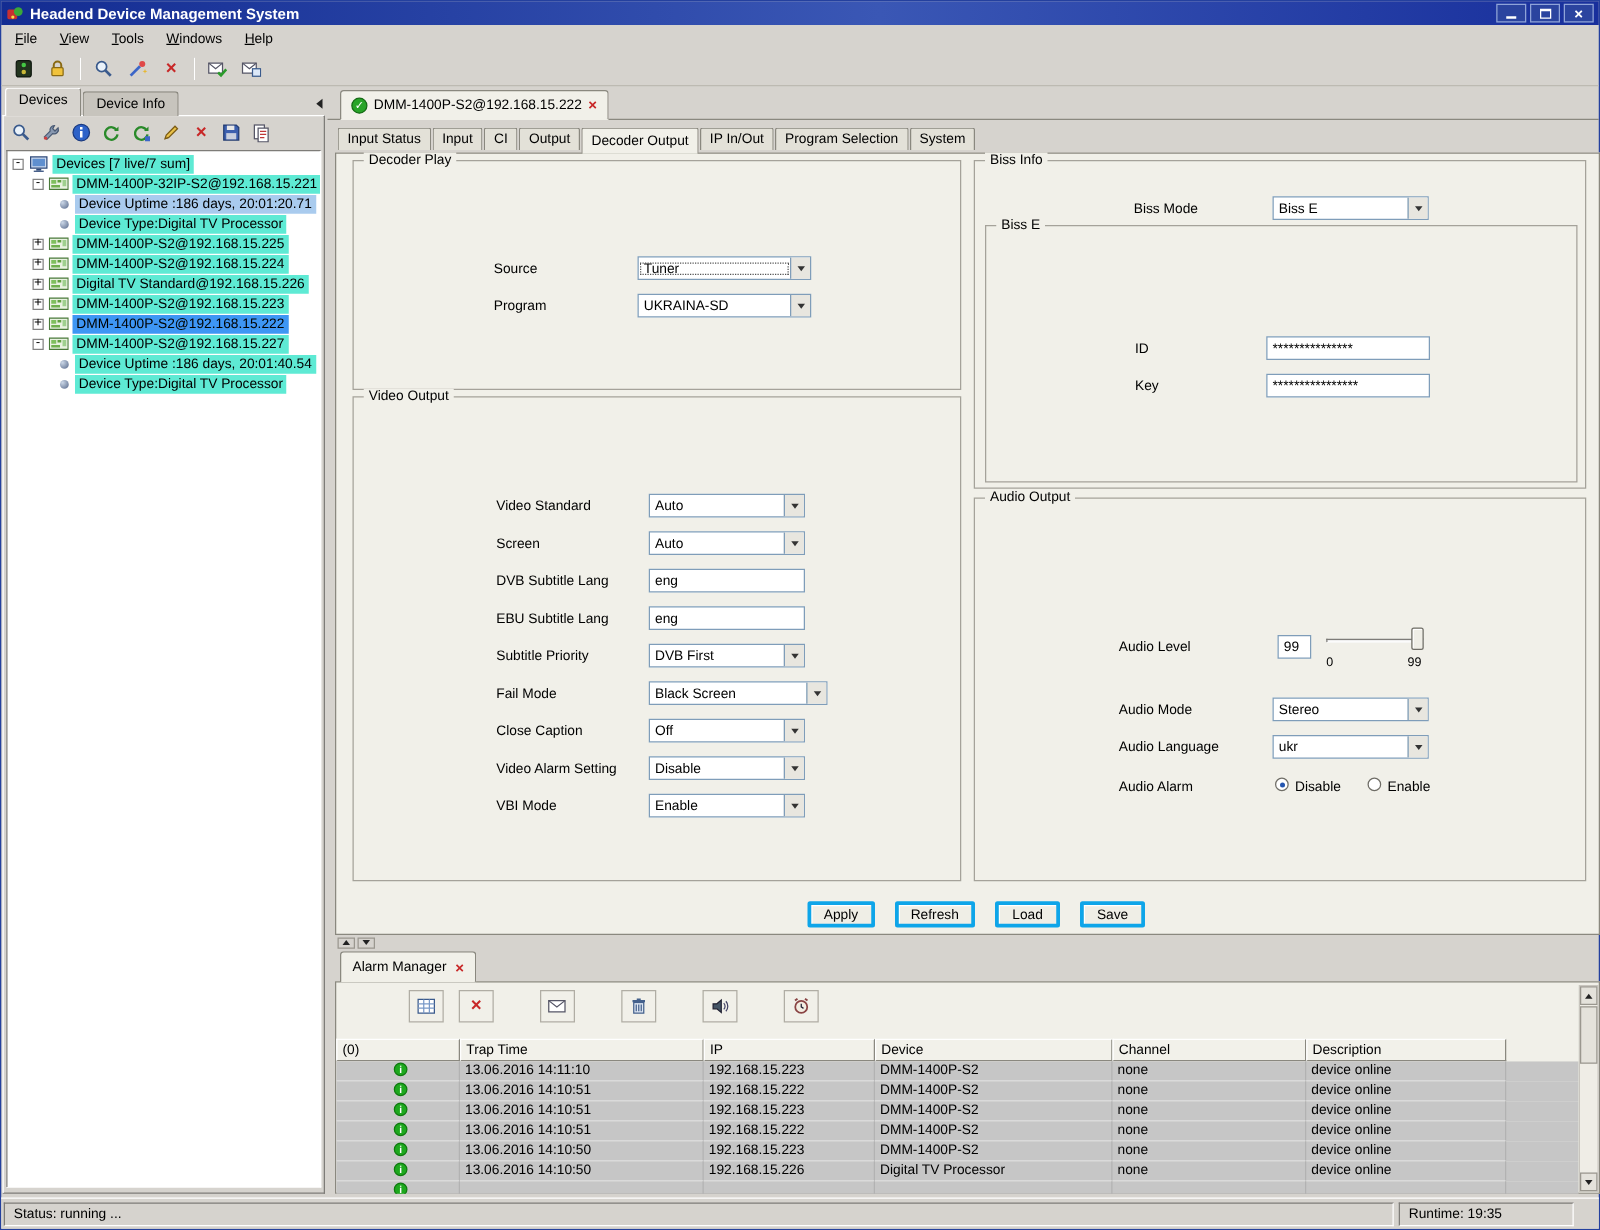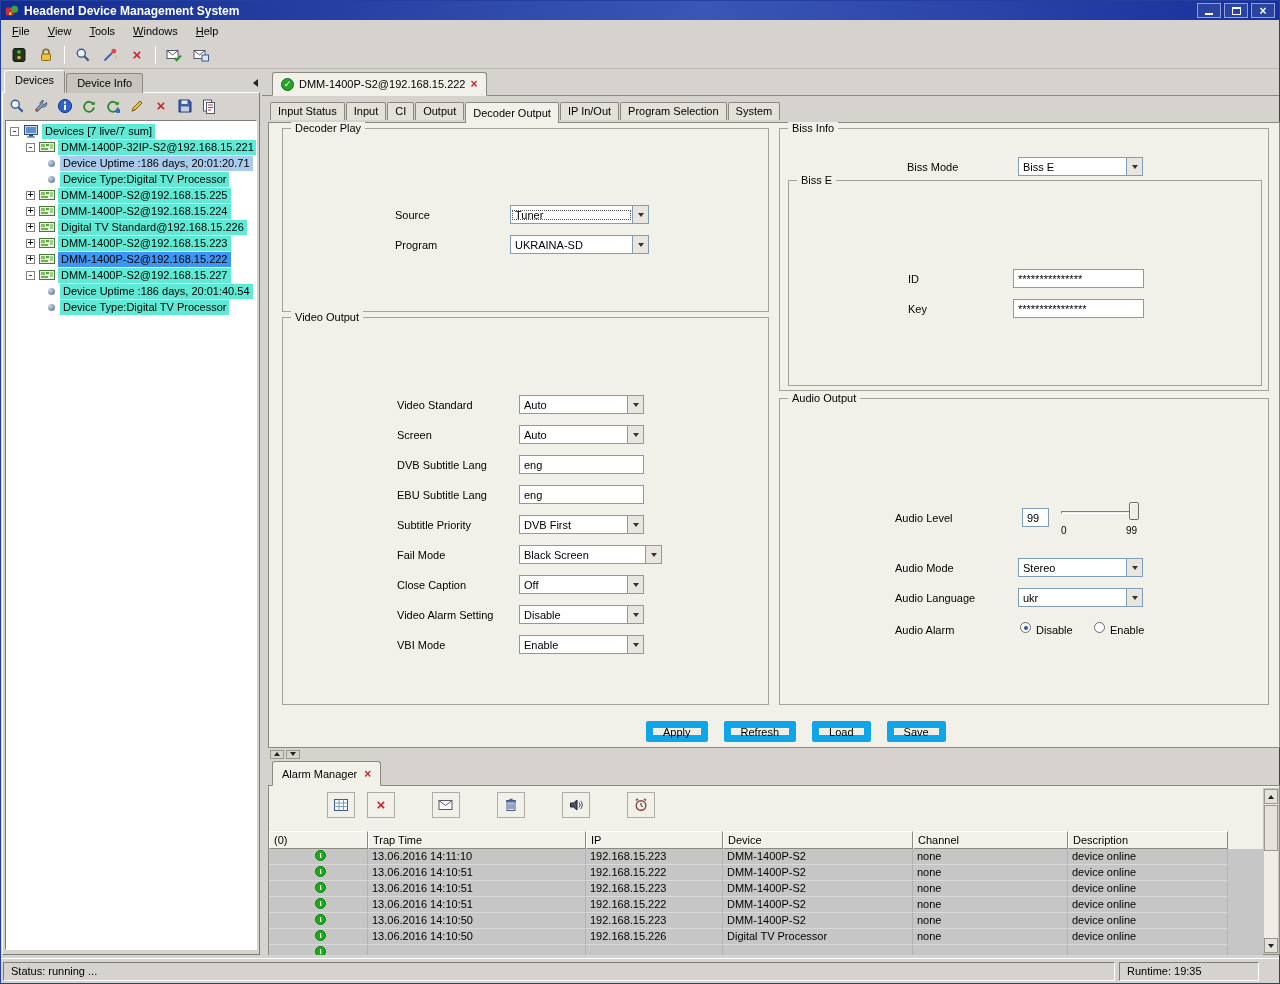--- a/index.html
+++ b/index.html
@@ -70,21 +70,21 @@
   .gtitle{position:absolute;top:-7px;left:8px;background:#F1F0E9;padding:0 4px;line-height:13px}
   .flabel{position:absolute;line-height:14px;white-space:nowrap}
   .select{position:absolute;height:19px;background:#fff;border:1px solid #7F9DB9;display:flex;align-items:center}
   .select .sval{flex:1;padding:0 4px;overflow:hidden;white-space:nowrap}
   .select.focused .sval{outline:1px dotted #555;outline-offset:-2px}
   .select .sbtn{width:16px;height:100%;background:#E8E6DF;border-left:1px solid #7F9DB9;
     display:flex;align-items:center;justify-content:center;flex:none}
   .tri{width:0;height:0;border-left:3.5px solid transparent;border-right:3.5px solid transparent;border-top:4px solid #333}
   .tinput{position:absolute;height:19px;background:#fff;border:1px solid #7F9DB9;padding:0 4px;font:inherit}
   .actions{position:absolute;left:377px;top:598px;display:flex;gap:16px}
-  .btn{height:21px;min-width:52px;background:#EFEEE6;border:7px solid #0ea5e9;border-radius:2px;
+  .btn{height:21px;min-width:52px;background:#EFEEE6;border:3px solid #0ea5e9;border-radius:2px;
     box-shadow:inset 1px 1px 0 #fff;display:flex;align-items:center;justify-content:center;padding:0 10px}
   .radio{width:11px;height:11px;border-radius:50%;background:#fff;border:1px solid #6F6D66;position:absolute}
   .radio.checked::after{content:"";position:absolute;left:2.5px;top:2.5px;width:4px;height:4px;border-radius:50%;background:#2456B0}
   .slider{position:absolute;width:78px;height:20px}
   .slider .track{position:absolute;left:0;right:0;top:9px;height:3px;background:#EEE;
     border:1px solid;border-color:#7E7C78 #FFF #FFF #7E7C78}
   .slider .handle{position:absolute;right:0;top:0;width:10px;height:18px;background:#EFEEE6;
     border:1px solid #6F6D66;border-radius:2px;box-shadow:inset 1px 1px 0 #fff}
   .tick{position:absolute;font-size:10px}
   
@@ -97,21 +97,21 @@
     border-bottom:1px solid #F1F0E9;border-radius:3px 3px 0 0;display:flex;align-items:center;gap:7px;padding:0 9px;z-index:2}
   #alarmbody{position:absolute;left:268px;top:785px;width:1012px;height:170px;background:#F1F0E9;border:1px solid #8A887F}
   .abtn{position:absolute;top:6px;width:28px;height:26px;background:#F1F0E9;border:1px solid #B0ADA4;
     display:flex;align-items:center;justify-content:center}
   #atable{position:absolute;left:0;top:45px;width:994px}
   .ahead{display:flex;height:18px}
   .ah{background:#F2F1EA;border:1px solid;border-color:#FFF #8A887F #8A887F #FFF;padding:1px 4px;line-height:14px;overflow:hidden;white-space:nowrap}
   #arows{position:absolute;left:0;top:63px;width:994px;height:106px;overflow:hidden}
   .ar{display:flex;height:16px;background:#C6C6C6}
   .ac{border-right:1px solid #B2B2B2;border-bottom:1px solid #DADada;padding:1px 4px;line-height:13px;overflow:hidden;white-space:nowrap}
-  .w0{width:99px}.w1{width:218px}.w2{width:137px}.w3{width:190px}.w4{width:155px}.w5{width:160px}
+  .w0{width:99px}.w1{width:195px}.w2{width:137px}.w3{width:190px}.w4{width:155px}.w5{width:160px}
   .iinfo{width:11px;height:11px;border-radius:50%;background:#1DA81D;border:1px solid #0F7A0F;color:#fff;
     font-size:8px;font-weight:bold;display:flex;align-items:center;justify-content:center;margin-left:42px}
   .iinfo::before{content:"i"}
   #vsb{position:absolute;left:994px;top:2px;width:16px;height:166px;background:#EFEDE6;border:1px solid #C8C5BE}
   .sbbtn{position:absolute;left:0;width:14px;height:15px;background:#E4E2DB;border:1px solid #9A978F;
     display:flex;align-items:center;justify-content:center}
   .sbthumb{position:absolute;left:0;top:16px;width:14px;height:46px;background:#E4E2DB;border:1px solid #9A978F}
   
   #statusbar{position:absolute;left:1px;top:958px;width:1278px;height:25px;background:#D6D3CE;
     border-top:1px solid #fff;display:flex;align-items:center;gap:4px;padding:0 2px}

